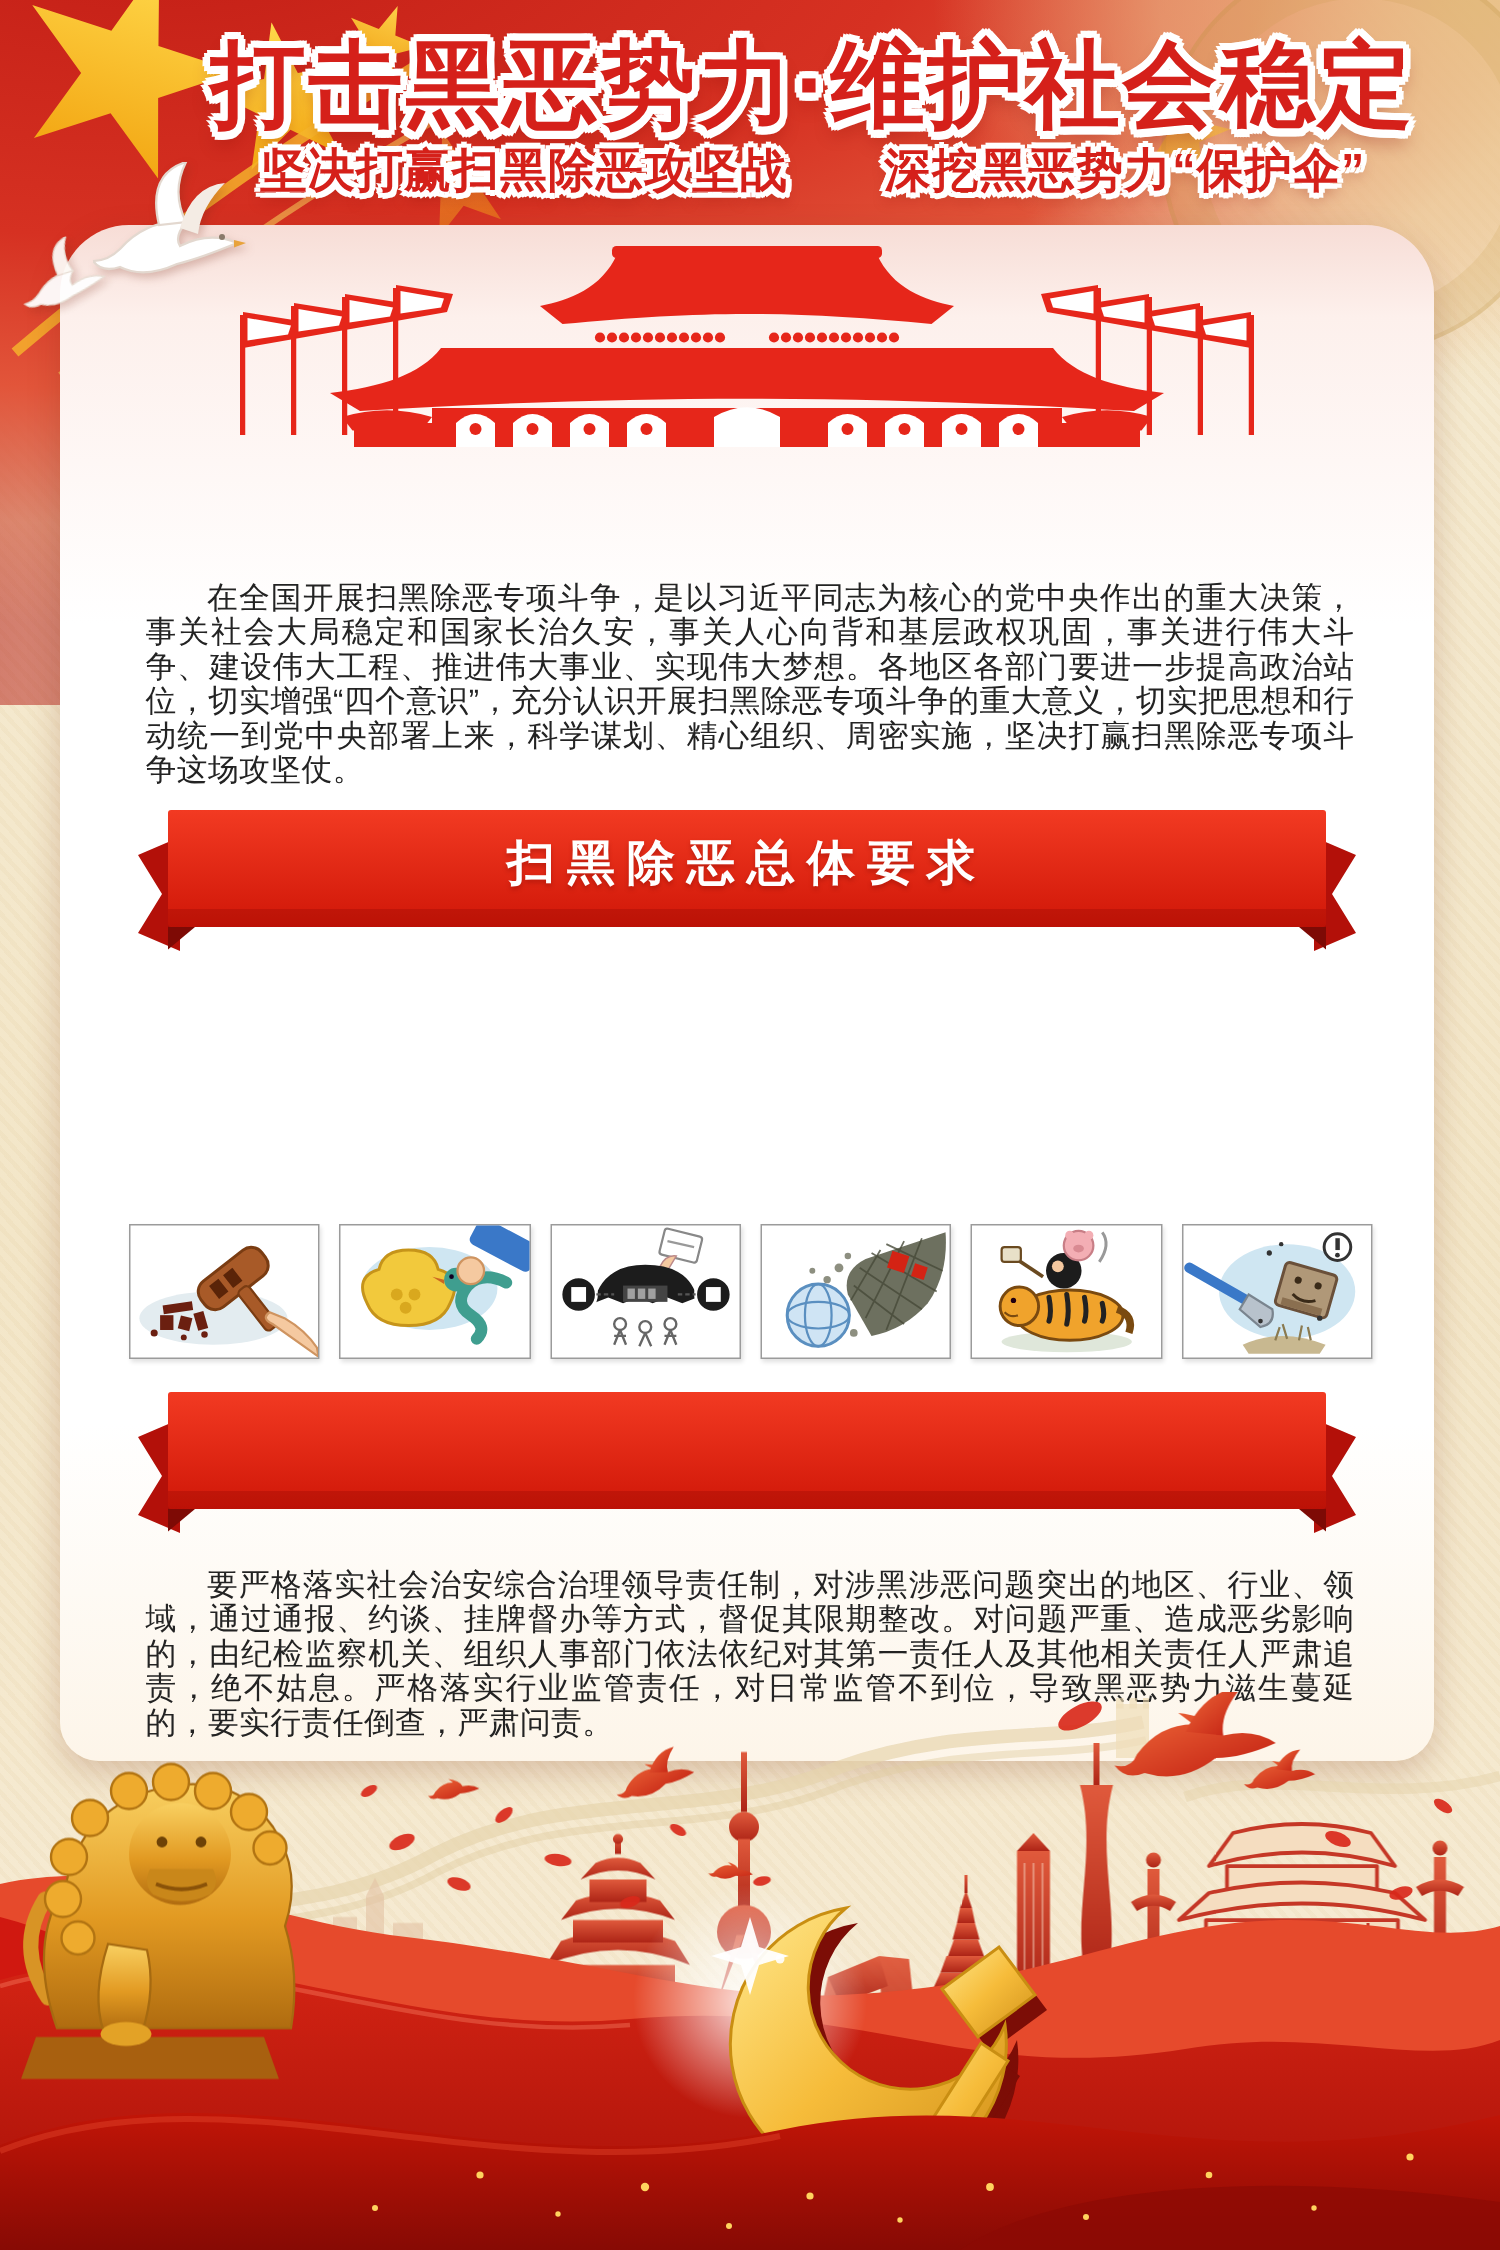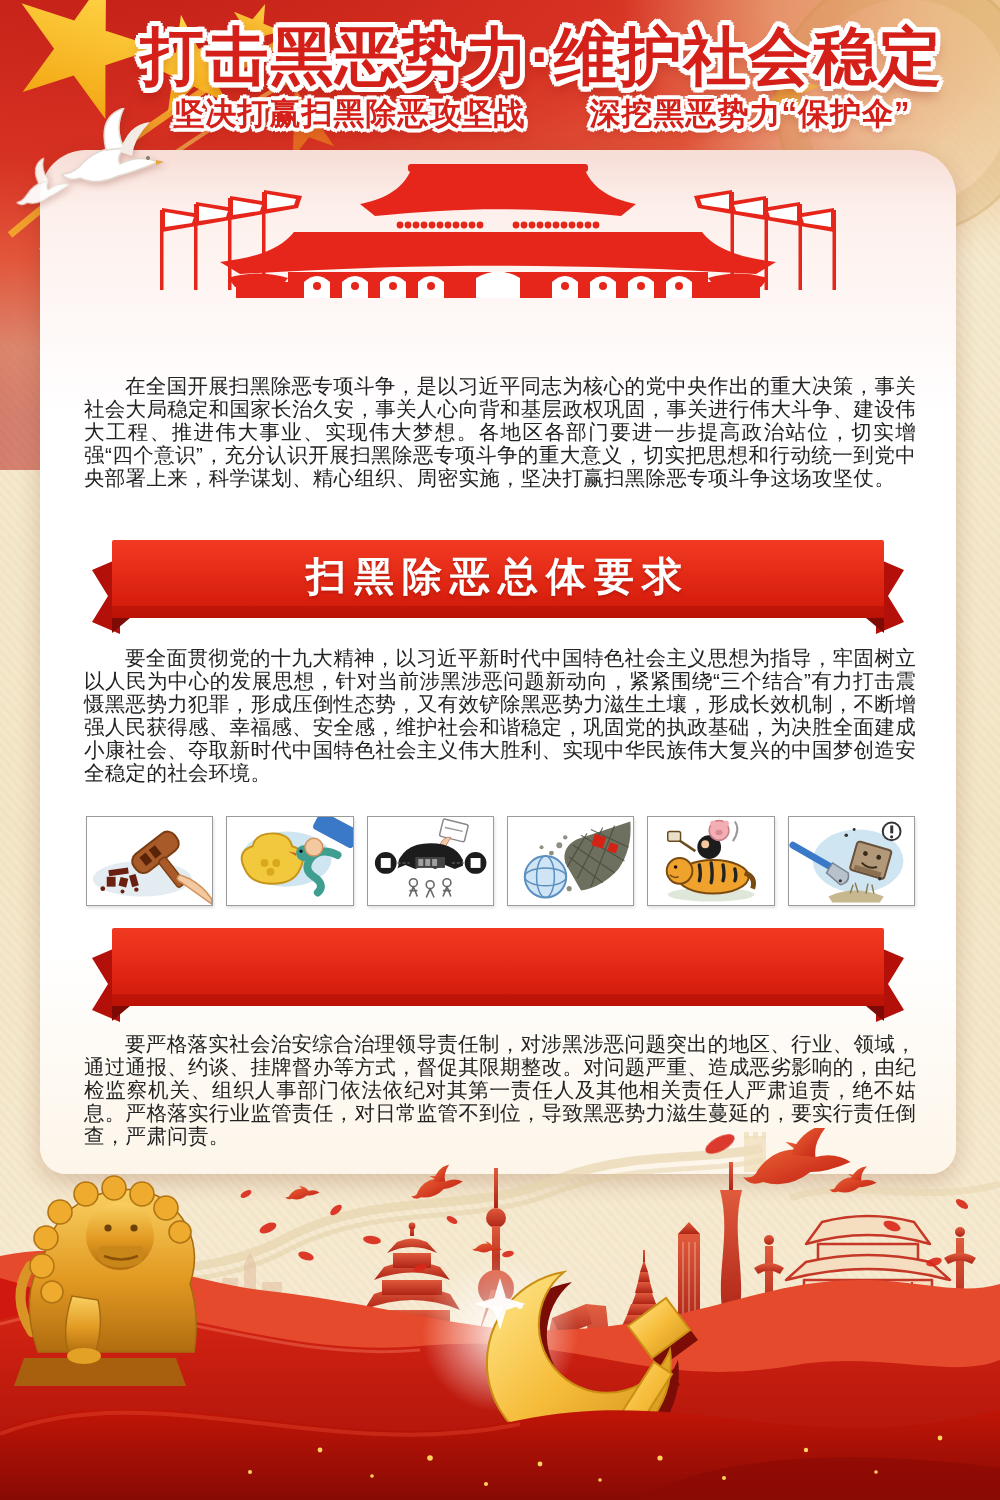--- a/index.html
+++ b/index.html
@@ -51,22 +51,22 @@
     box-shadow:0 8px 22px rgba(120,40,20,.22);}
   .gate{position:absolute;top:8px;left:50%;transform:translateX(-50%);width:780px;height:140px;}
   .ribbon{position:absolute;left:50%;transform:translateX(-50%);}
   .ribbon svg{position:absolute;inset:0;width:100%;height:100%;}
   .ribbon-text{position:absolute;left:0;right:0;display:flex;align-items:center;justify-content:center;
     color:#fff;font-weight:800;white-space:nowrap;text-shadow:0 2px 3px rgba(120,8,4,.35);}
   .ribbon1{top:140px;width:800px;height:96px;}
   .ribbon1 .ribbon-text{top:0;height:70px;font-size:42px;font-style:italic;letter-spacing:5px;}
   .ribbon2{top:386px;width:816px;height:104px;}
   .ribbon3{top:774px;width:816px;height:104px;}
-  .ribbon2 .ribbon-text,.ribbon3 .ribbon-text{top:4px;height:72px;font-size:40px;letter-spacing:8px;}
-  .para{position:absolute;left:44px;right:40px;margin:0;
+  .ribbon2 .ribbon-text,.ribbon3 .ribbon-text{top:4px;height:72px;font-size:32px;letter-spacing:8px;}
+  .para{position:absolute;left:44px;right:40px;margin:13px;
     font-size:20.5px;line-height:23px;letter-spacing:.3px;color:#232323;
     text-align:justify;text-indent:2em;font-weight:500;}
   .para1{top:224px;}
   .para2{top:496px;}
   .para3{top:882px;}
   .panels{position:absolute;top:666px;left:46px;right:41px;height:90px;display:flex;gap:13px;}
   .panel{margin:0;flex:1 1 0;background:#fff;border:1.5px solid #9b9b9b;box-sizing:border-box;
     box-shadow:1px 2px 3px rgba(0,0,0,.12);}
   .panel svg{width:100%;height:100%;display:block;}
   
@@ -229,21 +229,20 @@
         <path d="M30 22 L2 34 L18 60 L2 86 L30 98 Z" fill="#b31009"></path>
         <path d="M786 22 L814 34 L798 60 L814 86 L786 98 Z" fill="#b31009"></path>
         <path d="M22 82 L22 97 L40 82 Z" fill="#7e0a05"></path>
         <path d="M794 82 L794 97 L776 82 Z" fill="#7e0a05"></path>
         <rect x="22" y="4" width="772" height="78" rx="2" fill="url(#bandG2)"></rect>
         <rect x="22" y="70" width="772" height="12" fill="rgba(120,0,0,.22)"></rect>
       </svg>
       <span class="ribbon-text">扫黑除恶总体要求</span>
     </div>
 
-    <p class="para para2">要全面贯彻党的十九大精神，以习近平新时代中国特色社会主义思想为指导，牢固树立以人民为中心的发展思想，针对当前涉黑涉恶问题新动向，紧紧围绕“三个结合”有力打击震慑黑恶势力犯罪，形成压倒性态势，又有效铲除黑恶势力滋生土壤，形成长效机制，不断增强人民获得感、幸福感、安全感，维护社会和谐稳定，巩固党的执政基础，为决胜全面建成小康社会、夺取新时代中国特色社会主义伟大胜利、实现中华民族伟大复兴的中国梦创造安全稳定的社会环境。</p>
 
     <div class="panels">
       <figure class="panel">
         <svg viewBox="0 0 127 88">
           <ellipse cx="56" cy="62" rx="50" ry="18" fill="#e3ecf0"></ellipse>
           <g transform="rotate(-38 70 36)">
             <rect x="44" y="24" width="52" height="22" rx="9" fill="#a85a28" stroke="#7a3c12" stroke-width="2"></rect>
             <rect x="66" y="44" width="9" height="34" rx="3" fill="#a85a28" stroke="#7a3c12" stroke-width="1.5"></rect>
             <rect x="54" y="29" width="8" height="11" fill="#5a2408"></rect>
               <rect x="66" y="29" width="8" height="11" fill="#5a2408"></rect>

